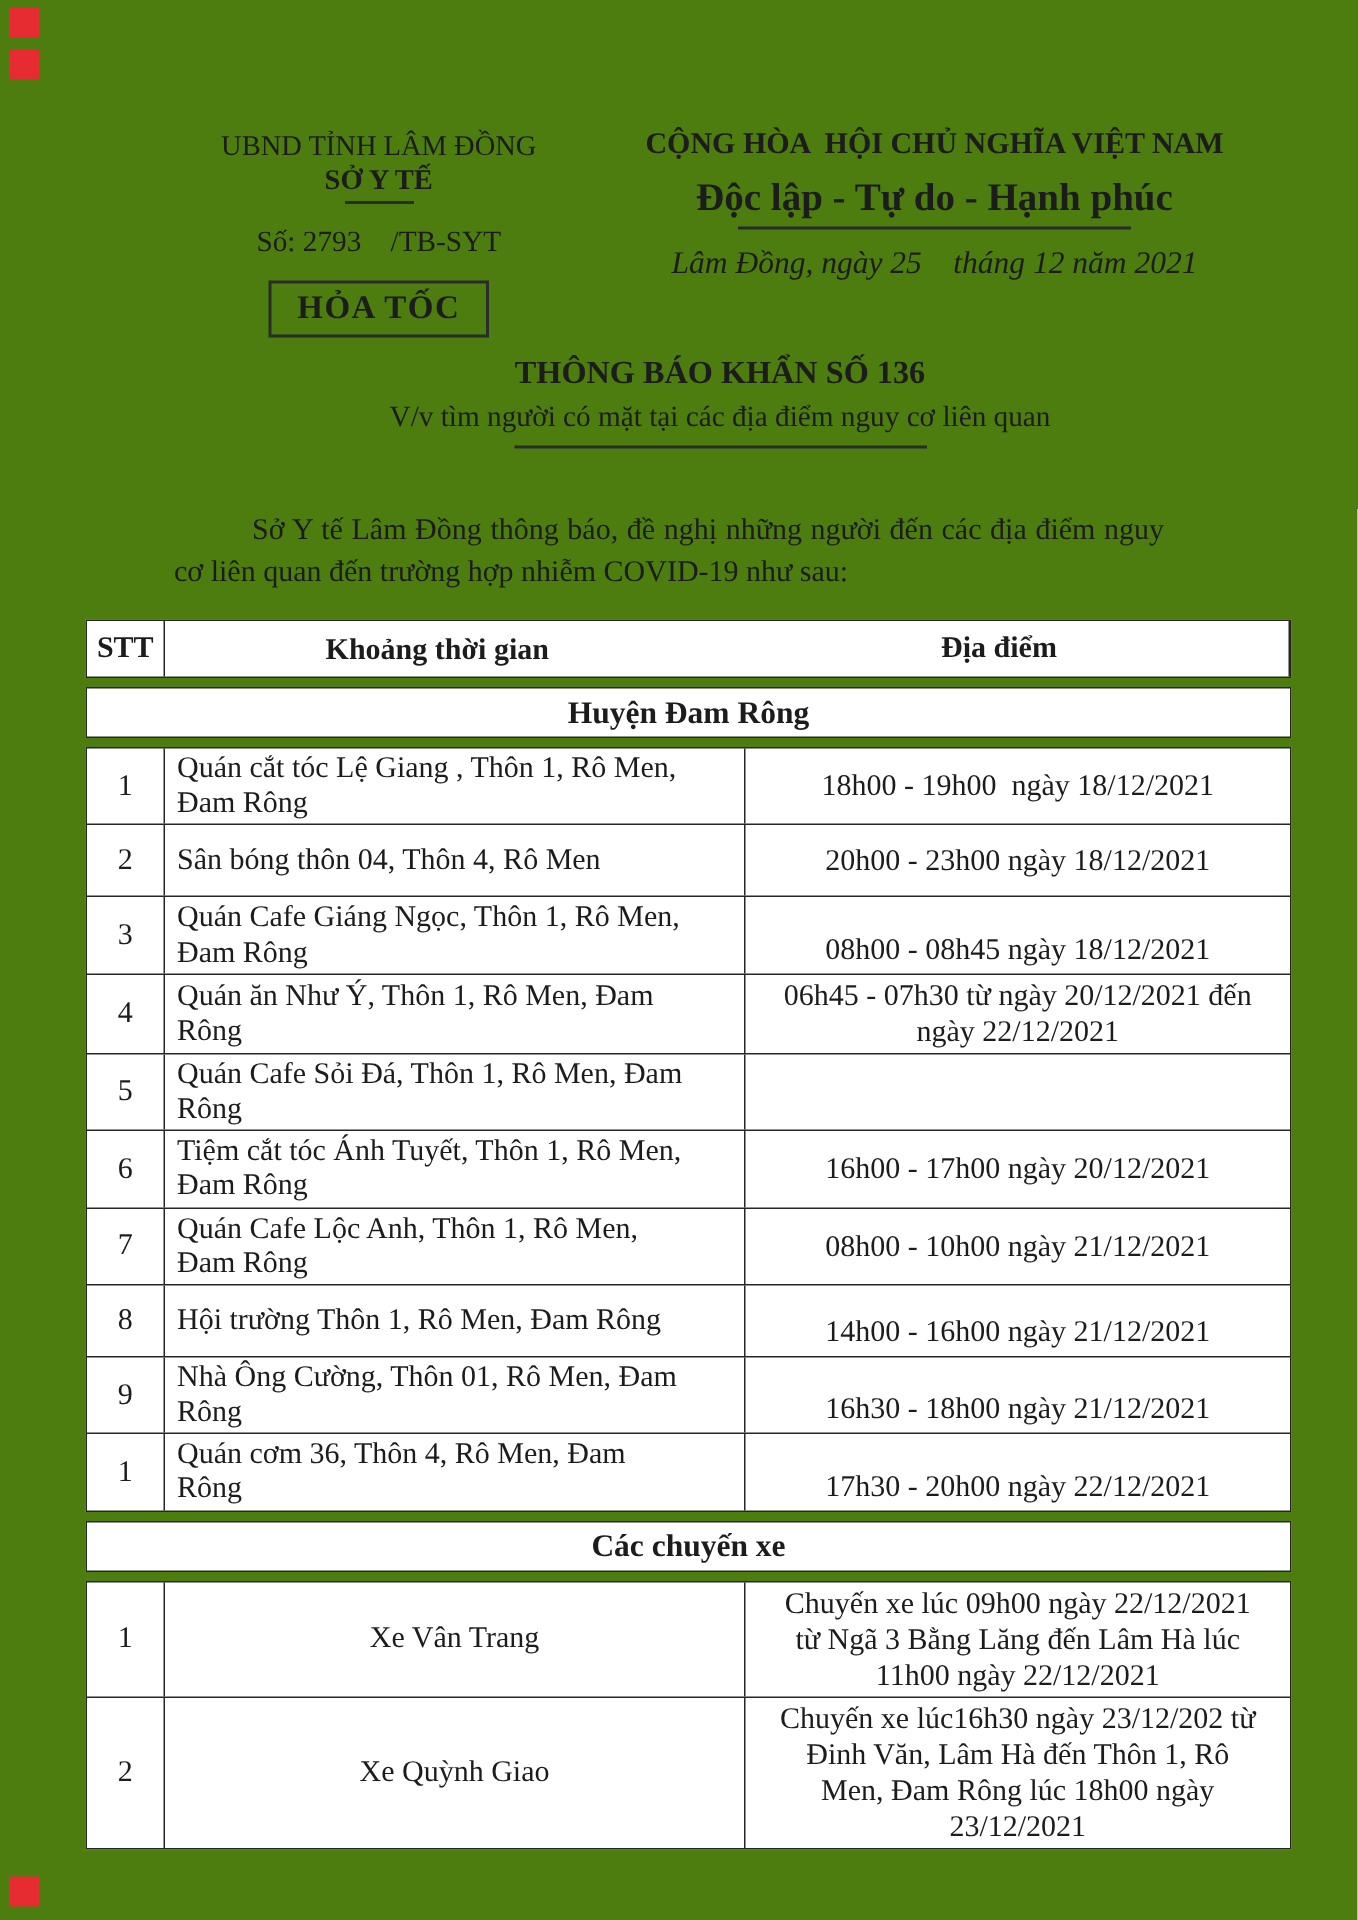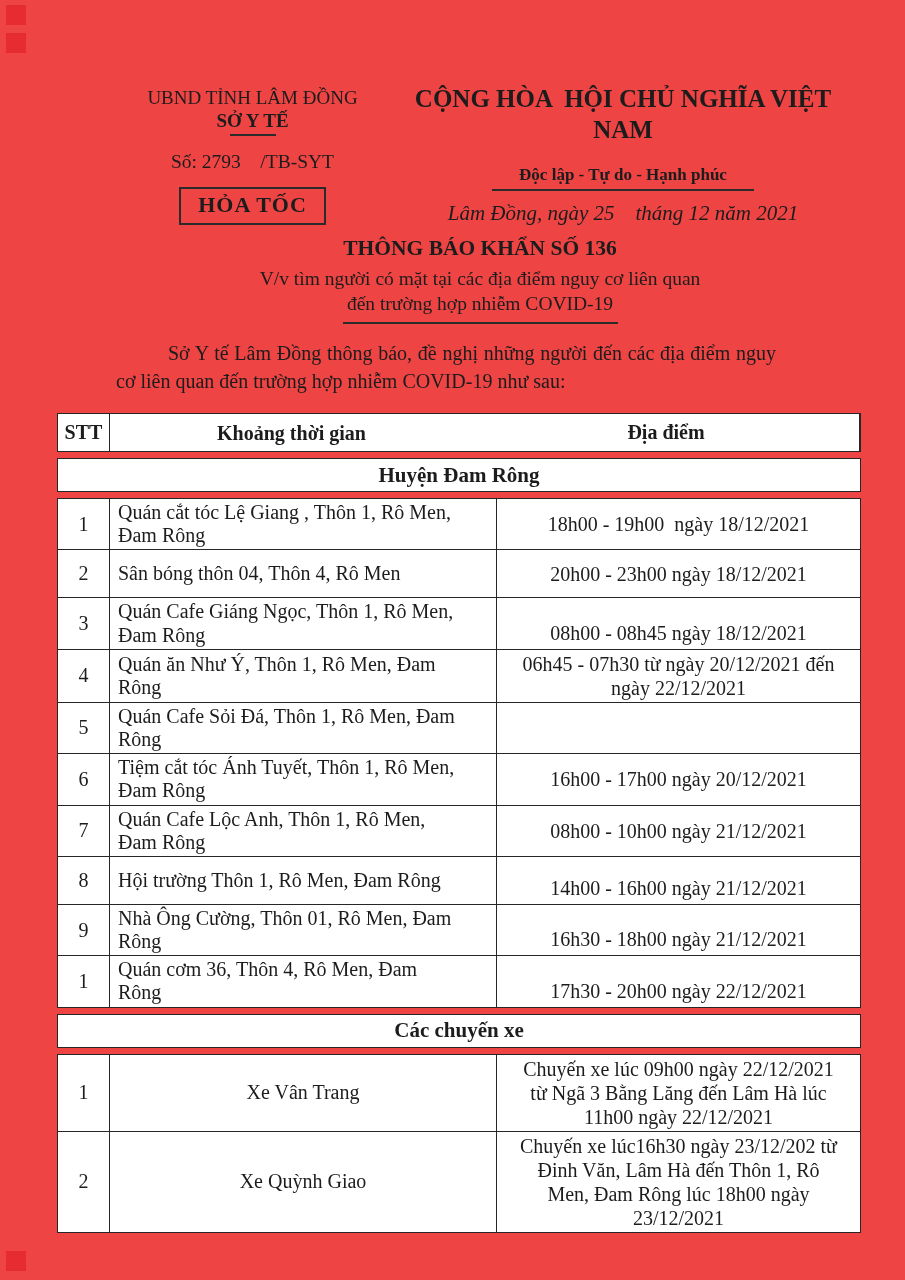--- a/index.html
+++ b/index.html
@@ -1,19 +1,19 @@
 <!DOCTYPE html>
 <html lang="vi"><head>
 <meta charset="utf-8">
 <style>
   html,body{margin:0;padding:0;background:#fff;}
   .doc{
     position:relative;
     width:905px;height:1280px;
-    background:#ef4444;
+    background:#4d7c0f;
     font-family:"Liberation Serif","DejaVu Serif",serif;
     color:#1c1c1c;
     overflow:hidden;
   }
   .red-mark{position:absolute;width:20px;height:20px;left:6px;}
   .red-mark.m1{top:5px;}
   .red-mark.m2{top:33px;}
   .red-mark.m3{top:1251px;}
 
   
@@ -22,22 +22,22 @@
   .bold{font-weight:bold;}
   .u-short{width:46px;border-top:2px solid #2b2b2b;margin:2px auto 0;}
   .u-mid{width:262px;border-top:2px solid #2b2b2b;margin:3px auto 0;}
   .doc-no{margin-top:14px;font-size:19.5px;}
   .stamp{
     display:inline-block;margin-top:13px;
     border:2.5px solid #2b2b2b;
     padding:3px 17px 4px;
     font-size:22px;font-weight:bold;letter-spacing:1px;
   }
-  .nat1{font-weight:bold;font-size:25px;}
-  .nat2{font-weight:bold;font-size:17px;margin-top:20px;text-align:center;}
+  .nat1{font-weight:bold;font-size:20px;}
+  .nat2{font-weight:bold;font-size:26px;margin-top:8px;text-align:center;}
   .date-line{font-style:italic;font-size:21px;margin-top:10px;}
 
   
   .title-block{position:absolute;left:55px;top:236px;width:850px;text-align:center;}
   .title-main{font-weight:bold;font-size:21.5px;}
   .title-sub{font-size:19.5px;margin-top:7px;}
   .title-sub + .title-sub{margin-top:3px;}
   .title-rule{width:275px;border-top:2px solid #2b2b2b;margin:7px auto 0;}
 
   
@@ -91,21 +91,20 @@
   <div class="hdr-right">
     <div class="nat1">CỘNG HÒA &nbsp;HỘI CHỦ NGHĨA VIỆT NAM</div>
     <div class="nat2">Độc lập - Tự do - Hạnh phúc</div>
     <div class="u-mid"></div>
     <div class="date-line">Lâm Đồng, ngày 25&nbsp;&nbsp;&nbsp; tháng 12 năm 2021</div>
   </div>
 
   <div class="title-block">
     <div class="title-main">THÔNG BÁO KHẨN SỐ 136</div>
     <div class="title-sub">V/v tìm người có mặt tại các địa điểm nguy cơ liên quan</div>
-    <div class="title-sub">đến trường hợp nhiễm COVID-19</div>
     <div class="title-rule"></div>
   </div>
 
   <p class="intro">Sở Y tế Lâm Đồng thông báo, đề nghị những người đến các địa điểm nguy cơ liên quan đến trường hợp nhiễm COVID-19 như sau:</p>
 
   <div class="notice-table">
     <div class="t-block t-header">
       <div class="t-cell c-stt">STT</div>
       <div class="t-cell c-time">Khoảng thời gian</div>
       <div class="t-cell c-place hc" style="white-space:normal">Địa điểm</div>

